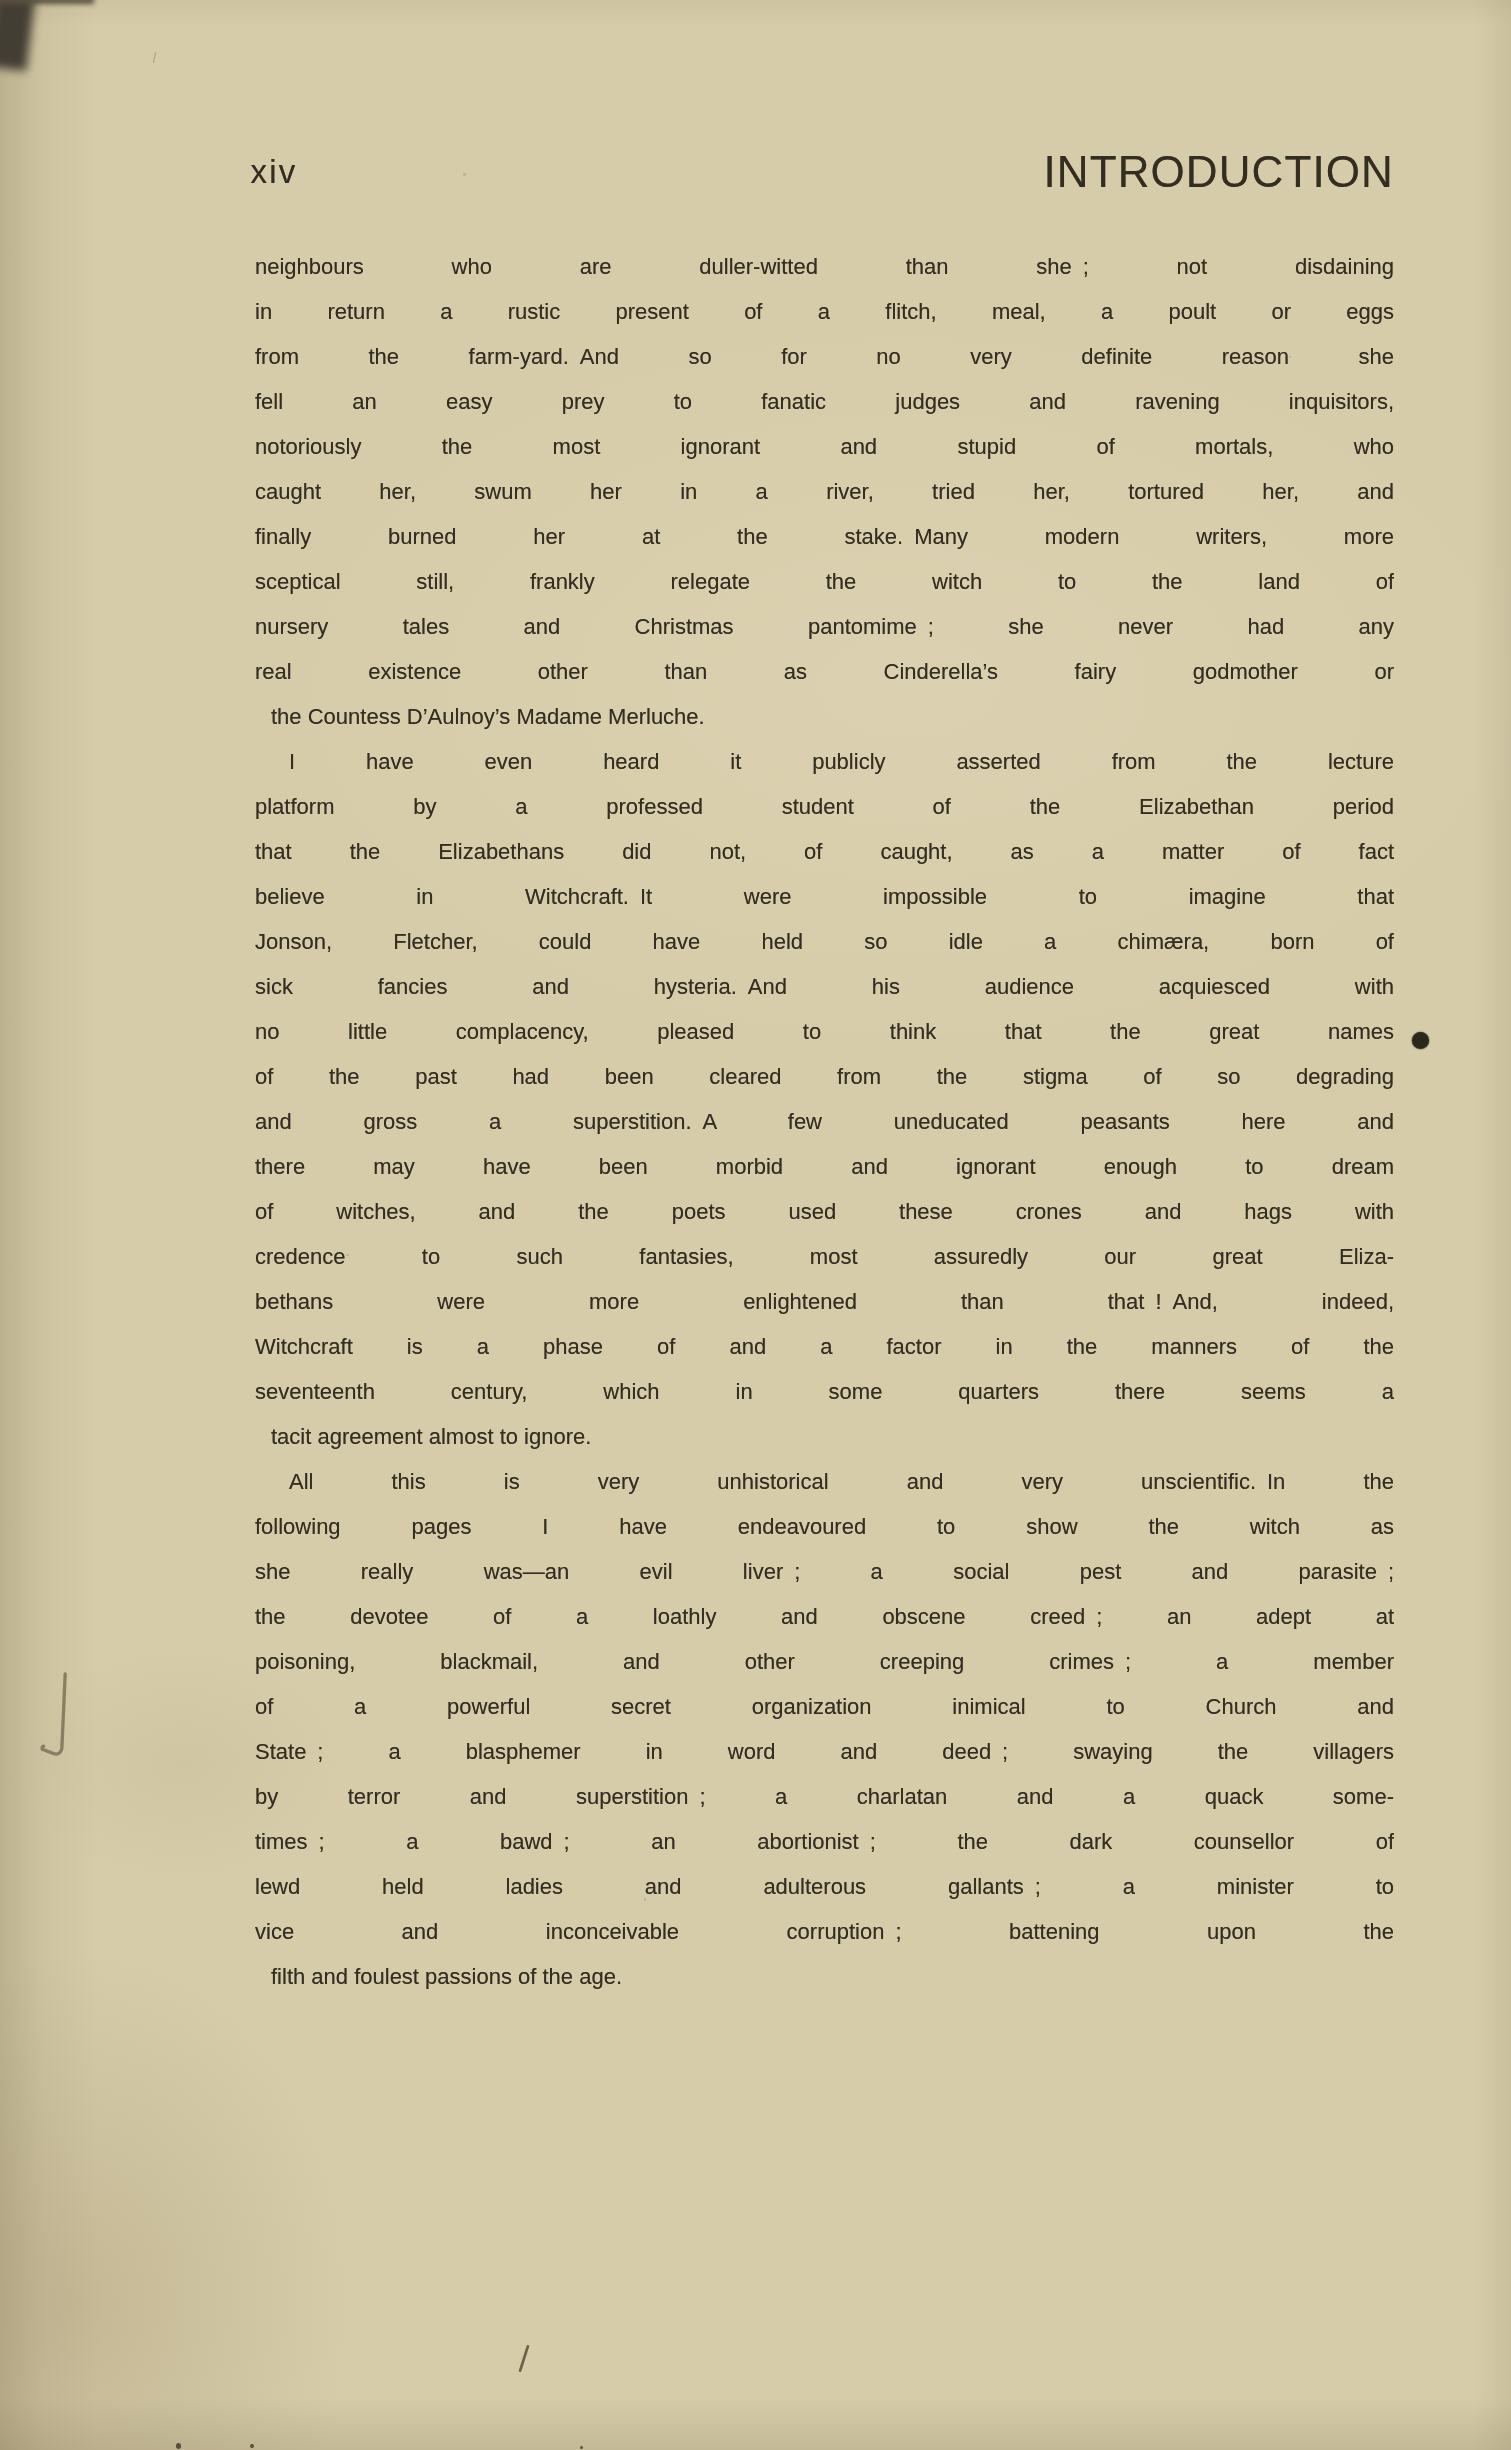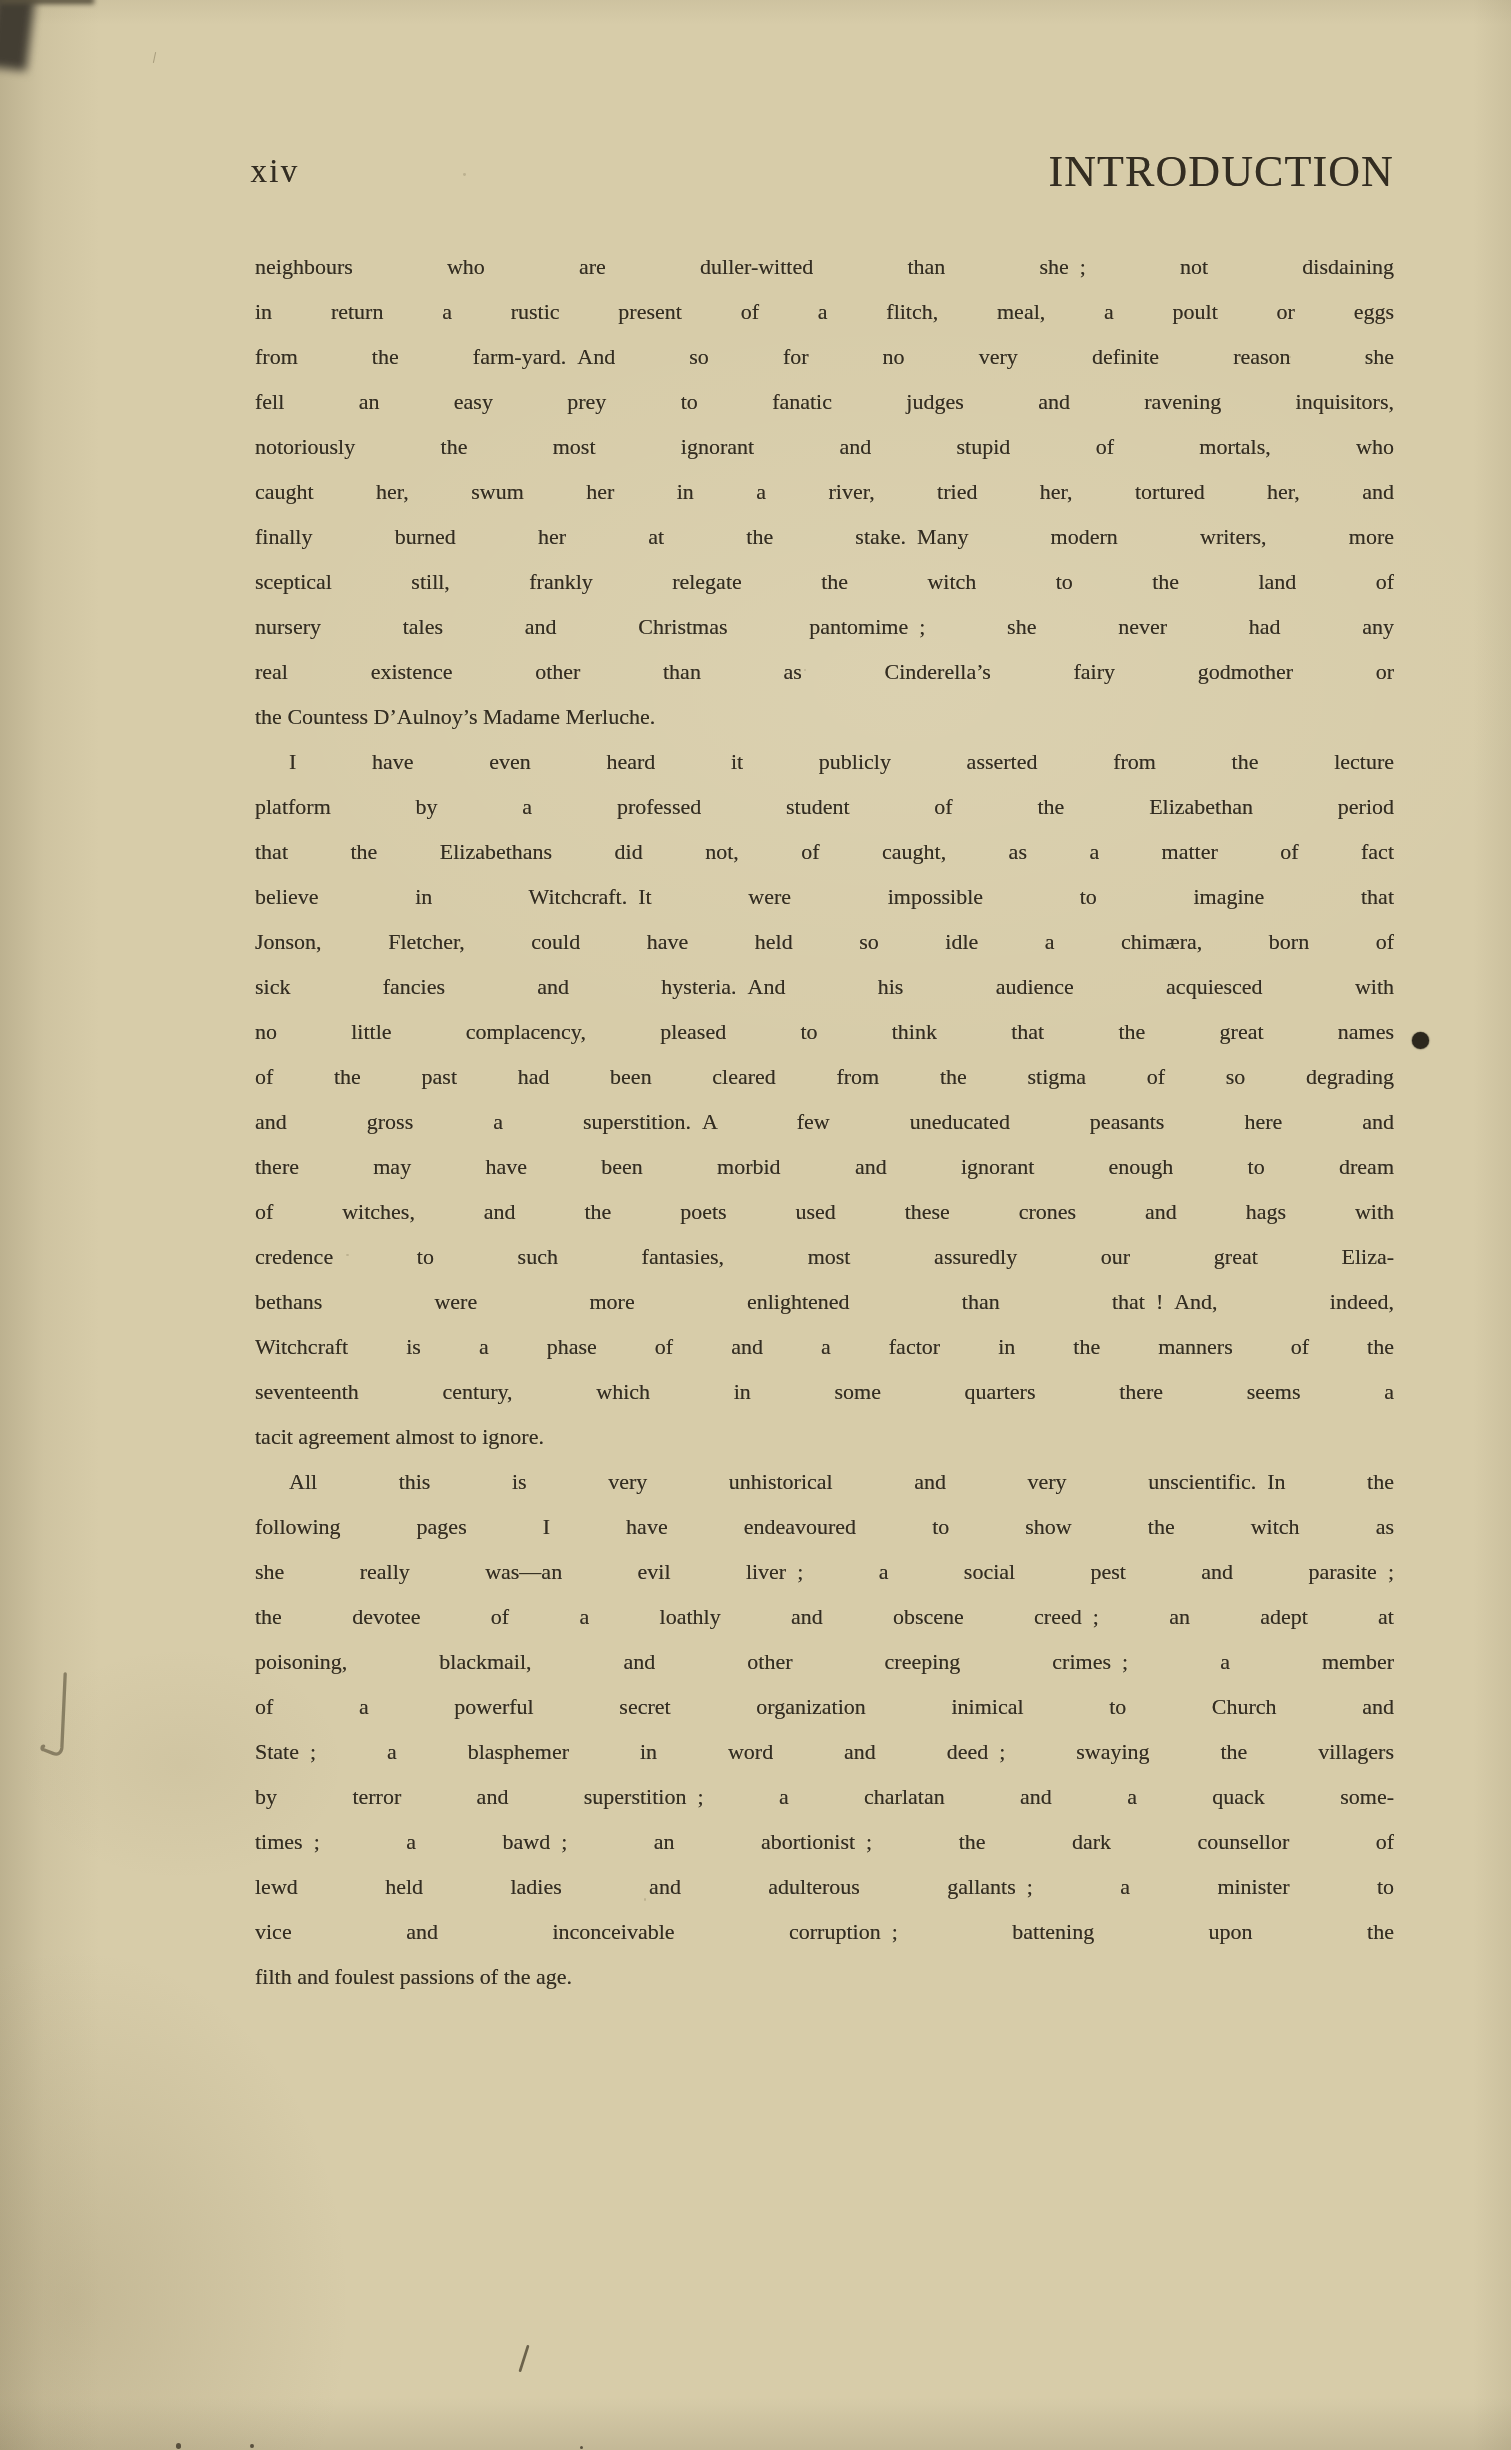--- a/index.html
+++ b/index.html
@@ -10,21 +10,21 @@
     overflow: hidden;
     background-color: #d7cca9;
     background-image:
       radial-gradient(942px 554px at 60% 28%, rgba(255,252,238,0.10), rgba(255,252,238,0) 70%),
       radial-gradient(421px 543px at 5% 94%, rgba(118,103,68,0.20), rgba(118,103,68,0) 65%),
       radial-gradient(233px 166px at 12% 72%, rgba(118,103,68,0.07), rgba(118,103,68,0) 70%),
       linear-gradient(90deg, rgba(94,82,54,0.22), rgba(94,82,54,0.07) 44px, rgba(94,82,54,0) 100px),
       linear-gradient(270deg, rgba(94,82,54,0.10), rgba(94,82,54,0) 39px),
       linear-gradient(0deg, rgba(94,82,54,0.16), rgba(94,82,54,0) 53px),
       linear-gradient(180deg, rgba(94,82,54,0.08), rgba(94,82,54,0) 25px);
-    font-family: Liberation Serif, serif;
+    font-family: Liberation Sans, sans-serif;
     color: #332d22;
   }
 
   
   .running-head {
     position: absolute;
     left: 255px;
     top: 144px;
     width: 1139px;
     height: 55px;
@@ -64,21 +64,21 @@
     line-height: 45px;
     font-size: 22px;
     text-align: justify;
     text-align-last: justify;
     text-justify: inter-word;
     white-space: normal;
     overflow: hidden;
     hyphens: none;
     text-shadow: 0 0 0.6px rgba(51,45,34,0.5);
   }
-  .line.para-end { text-align-last: left; }
+  .line.para-end { text-align-last: left; margin-left: 16px; }
   .line.indent { text-indent: 34px; }
 
   
   .corner-shadow {
     position: absolute; top: -8.9px; left: -8.9px;
     width: 40px; height: 78px;
     background: #433e33; filter: blur(5px);
     transform: rotate(7deg);
   }
   .top-edge-shadow {

